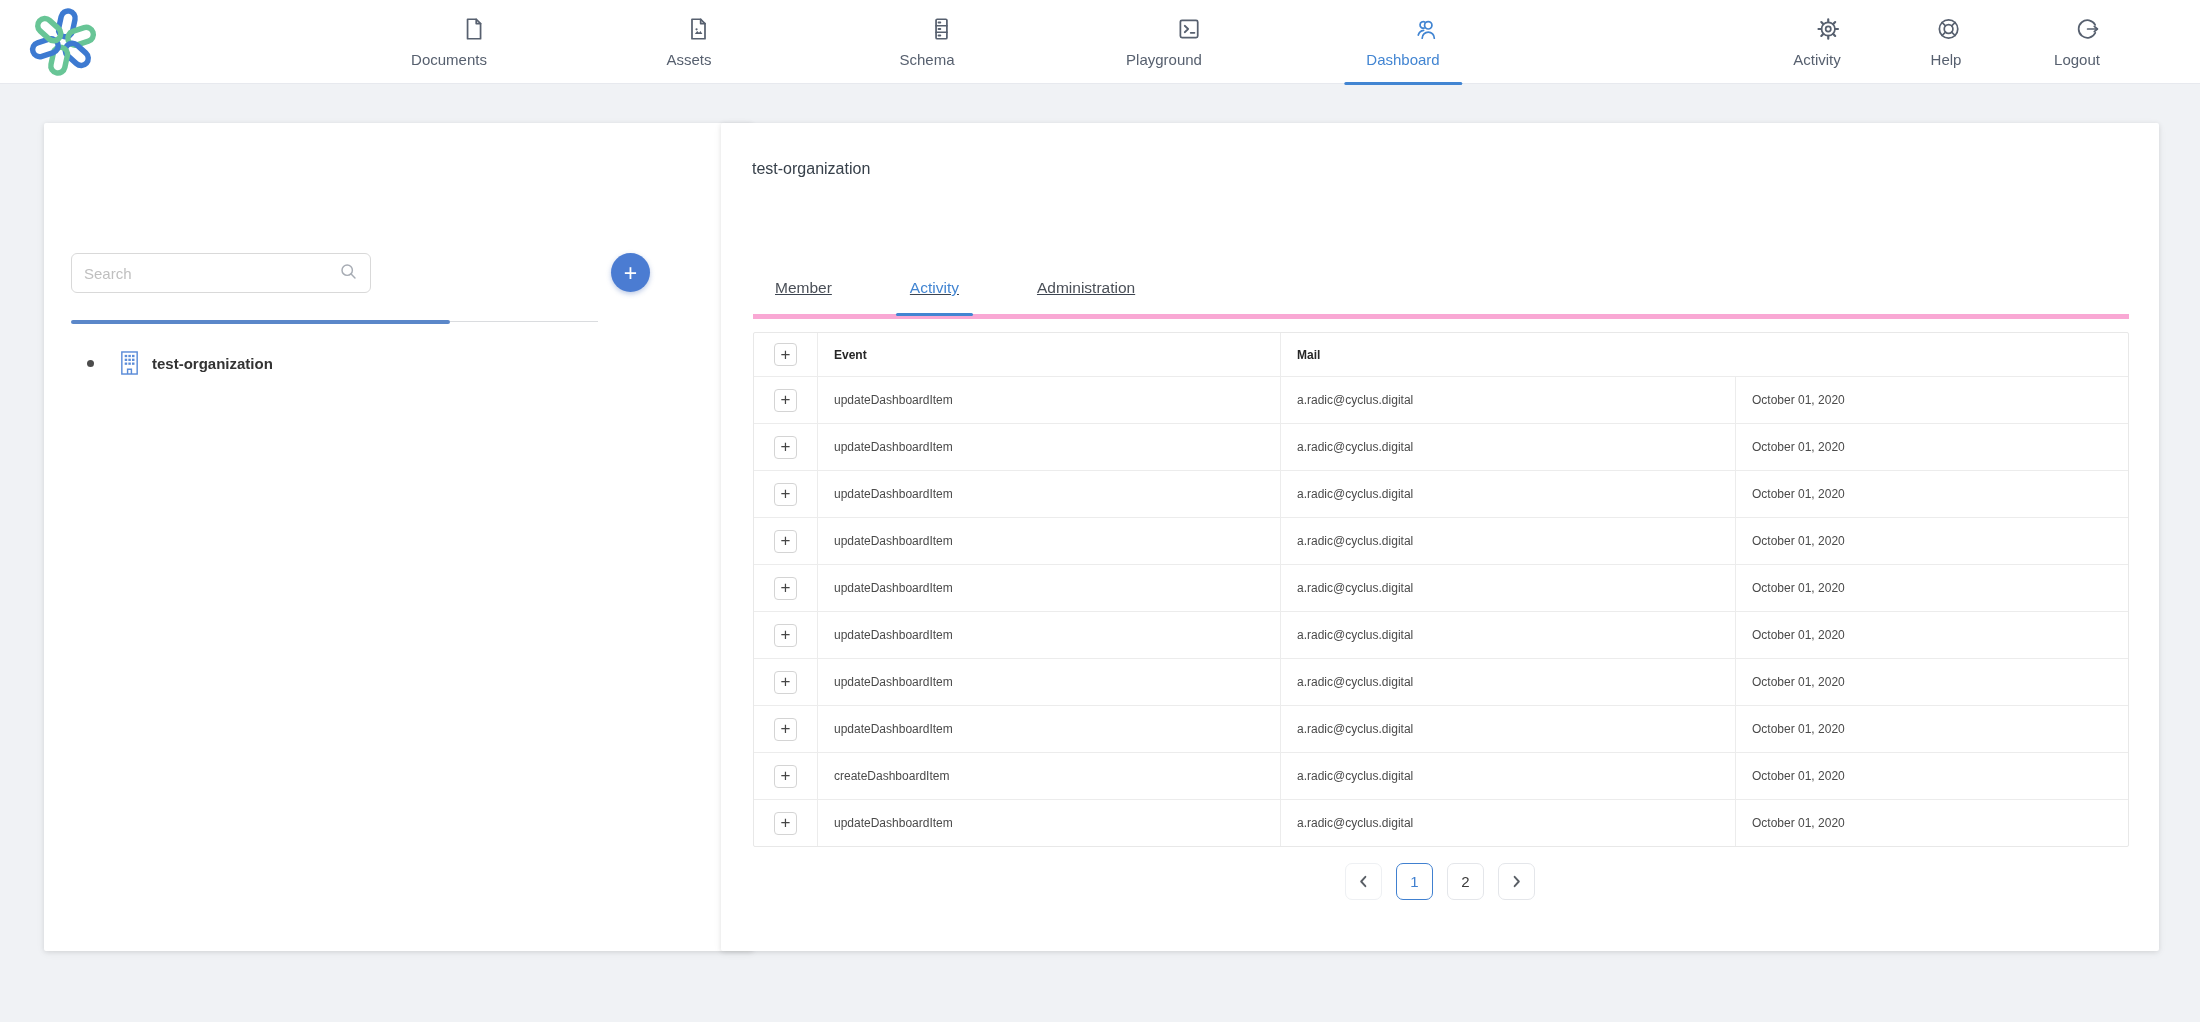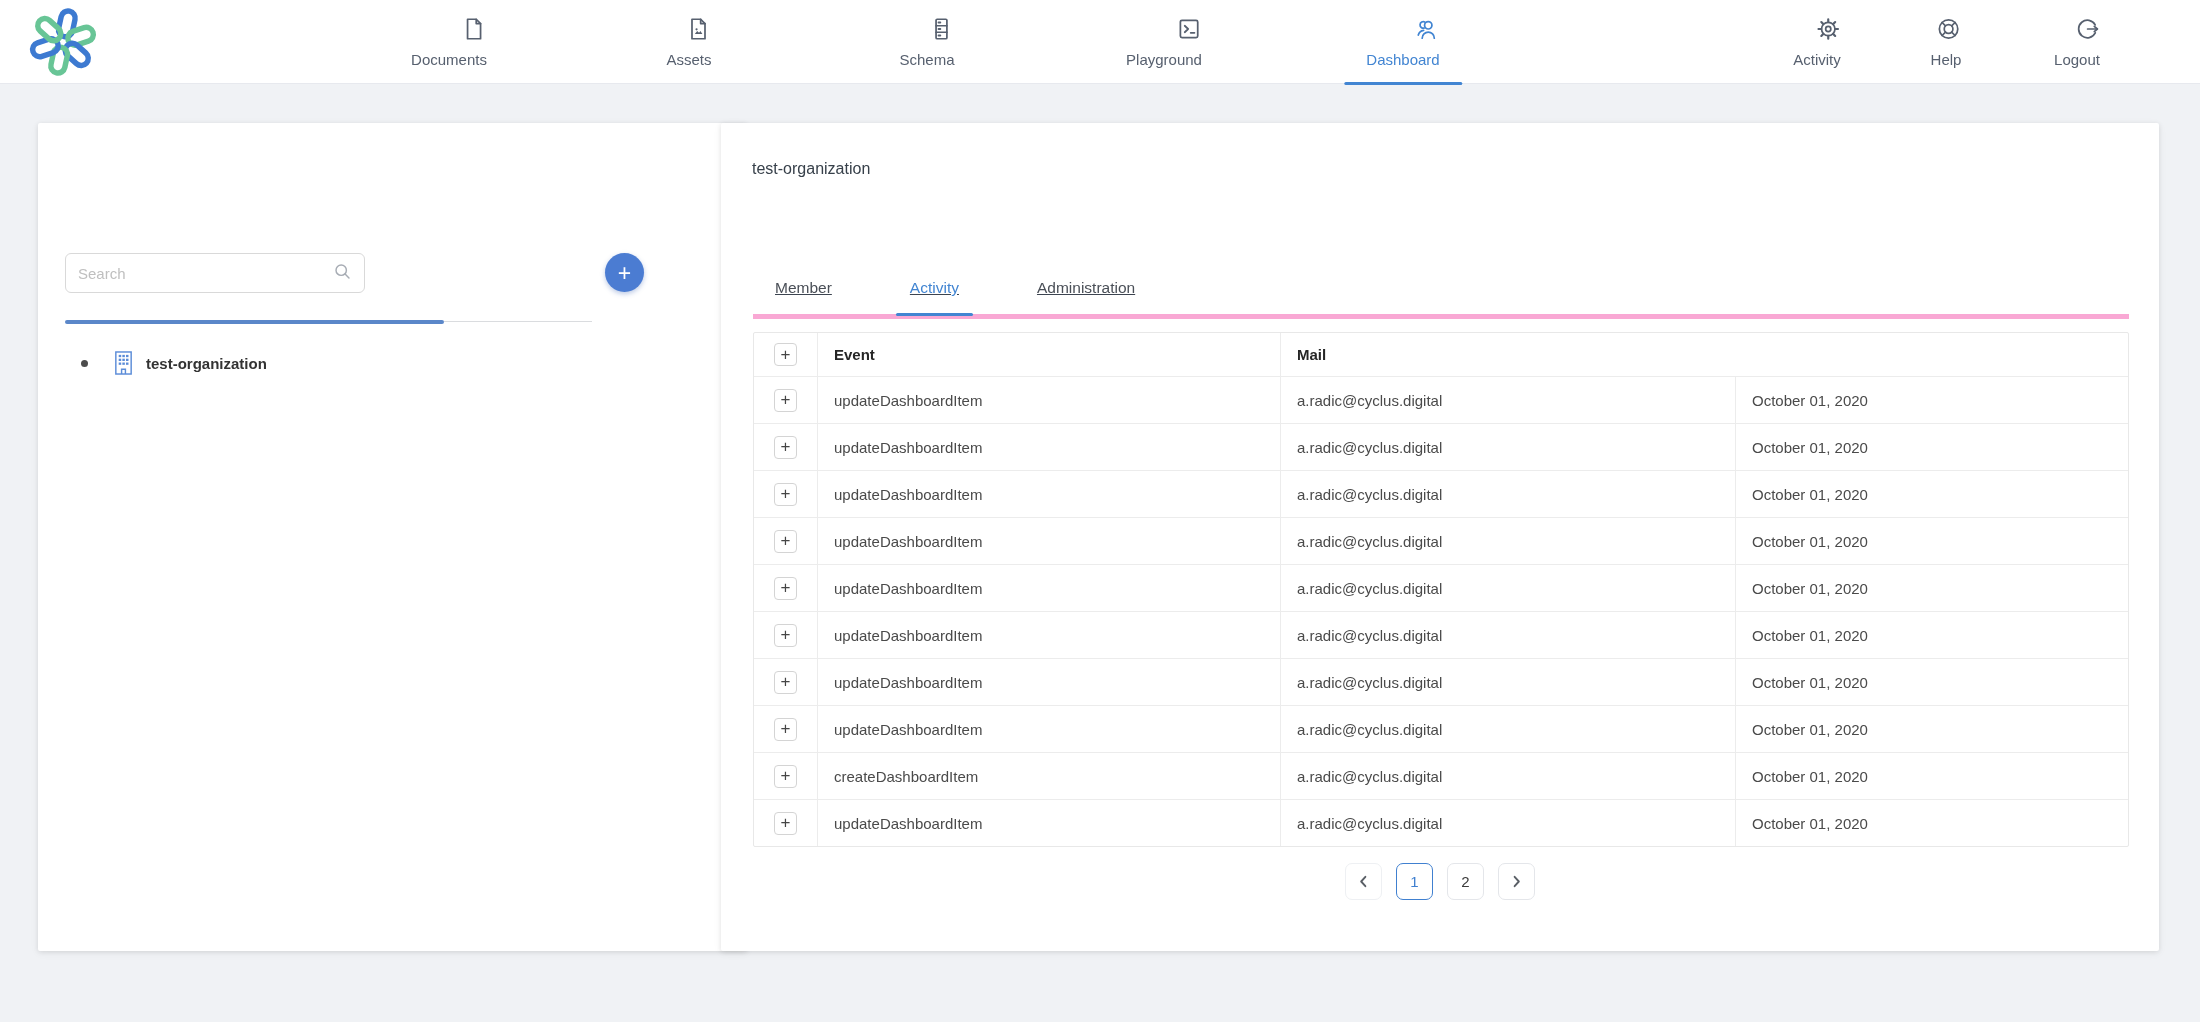--- a/index.html
+++ b/index.html
@@ -17,21 +17,21 @@
     gap:6px; color:#57606f; font-size:15px; cursor:pointer; }
   .nav-item svg { width:26px; height:26px; stroke:#57606f; fill:none;
     stroke-width:1.6; stroke-linecap:round; stroke-linejoin:round; }
   .nav-item.active { color:#4285d2; }
   .nav-item.active svg { stroke:#4285d2; }
   .nav-item.active::after { content:""; position:absolute; bottom:-1px; left:50%;
     transform:translateX(-50%); width:118px; height:3px; background:#4285d2; border-radius:2px; }
   
   .panel { position:absolute; top:123px; background:#fff; border-radius:2px;
     box-shadow:0 1px 5px rgba(0,0,0,0.09), 0 2px 10px rgba(0,0,0,0.05); }
-  .left-panel  { left:38px;  width:709px;  height:828px; }
+  .left-panel  { left:44px;  width:709px;  height:828px; }
   .right-panel { left:721px; width:1438px; height:828px; }
   
   .search-row { position:absolute; top:130px; left:27px; right:0; height:40px; }
   .search-box { position:absolute; left:0; top:0; width:300px; height:40px;
     border:1px solid #d9d9d9; border-radius:6px; background:#fff;
     display:flex; align-items:center; padding:0 12px; }
   .search-box input { border:none; outline:none; flex:1; font-size:15px; color:#333;
     font-family:"Liberation Sans", sans-serif; min-width:0; }
   .search-box input::placeholder { color:#bfbfbf; }
   .search-box svg { width:19px; height:19px; stroke:#a7acb4; fill:none;
@@ -56,21 +56,21 @@
     padding-left:8px; gap:50px;text-decoration:underline; }
   .tab { position:relative; padding:0 14px 17px; font-size:15.5px; color:#4a4f57; cursor:pointer; }
   .tab.active { color:#4285d2; }
   .tab.active::after { content:""; position:absolute; left:0; right:0; bottom:-2px;
     height:3px; background:#4285d2; border-radius:2px; }
   .table { position:absolute; top:209px; left:32px; width:1376px;
     border:1px solid #e8e8e8; border-radius:2px; background:#fff; }
   .trow { display:grid; grid-template-columns:63px 463px 455px 395px;
     align-items:stretch; height:47px; border-top:1px solid #ececec; }
   .trow.thead { height:43px; border-top:none; }
-  .tcell { display:flex; align-items:center; padding-left:16px; font-size:15px;
+  .tcell { display:flex; align-items:center; padding-left:16px; font-size:12px;
     color:#4a4a4a; border-left:1px solid #ececec; overflow:hidden; white-space:nowrap; }
   .tcell:first-child { border-left:none; justify-content:center; padding-left:0; }
   .thead .tcell { font-weight:bold; color:#262626; }
   .expand-btn { width:23px; height:23px; border:1px solid #d4d4d4; border-radius:4px;
     background:#fff; color:#454545; font-size:17px; line-height:20px; text-align:center;
     cursor:pointer; padding:0; font-family:"Liberation Sans", sans-serif; }
   .expand-btn::before { content:"+"; }
   .pagination { position:absolute; top:740px; left:0; right:0;
     display:flex; justify-content:center; align-items:center; gap:14px; }
   .page-btn { width:37px; height:37px; border:1px solid #e4e6ea; border-radius:7px;

